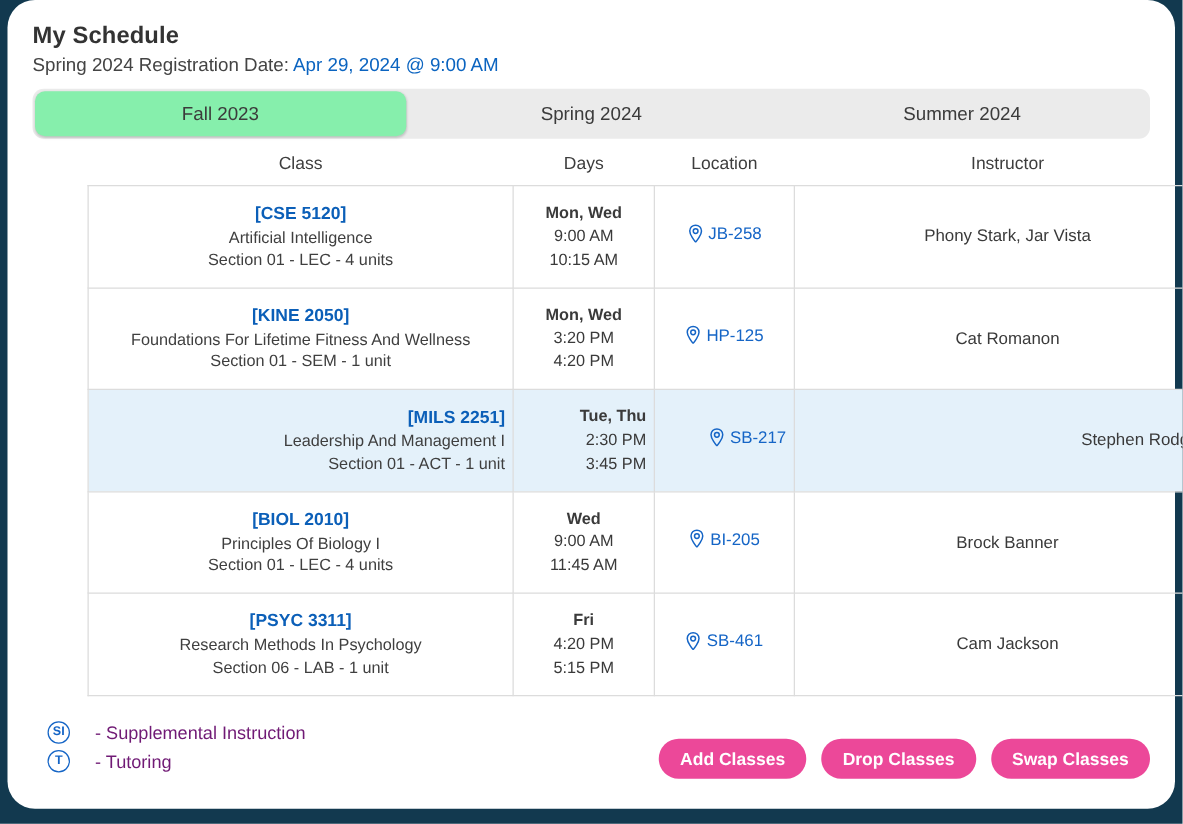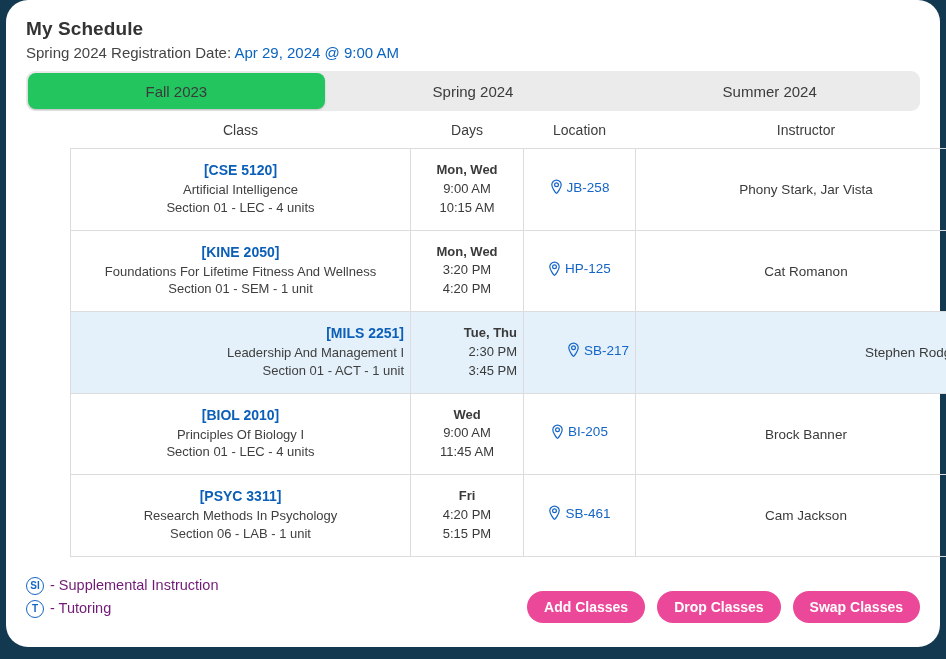--- a/index.html
+++ b/index.html
@@ -62,21 +62,21 @@
     flex: 1;
     display: flex;
     align-items: center;
     justify-content: center;
     font-size: 15px;
     color: #3b3b3b;
     border-radius: 8px;
     cursor: pointer;
   }
   .tab.active {
-    background: #22c55e;
+    background: #86efac;
     box-shadow: 0 1px 2px rgba(0,0,0,.18);
   }
 
   
   .sched-table {
     margin-top: 2px;
     width: 906px;
     border-collapse: collapse;
     table-layout: fixed;
     margin-left: 44px;
@@ -151,23 +151,24 @@
     position: absolute;
     left: 20px;
     right: 20px;
     bottom: 24px;
     display: flex;
     align-items: flex-end;
     justify-content: space-between;
   }
   .legend-row {
     display: flex;
-    align-items: flex-start;
-    gap: 6px;
+    align-items: flex-end;
+    gap: 20px;
     margin-bottom: 5px;
+    margin-left: 12px;
   }
   .legend-badge {
     width: 18px;
     height: 18px;
     border: 1.6px solid #1565c6;
     border-radius: 50%;
     color: #1565c6;
     font-size: 10px;
     font-weight: bold;
     display: flex;

